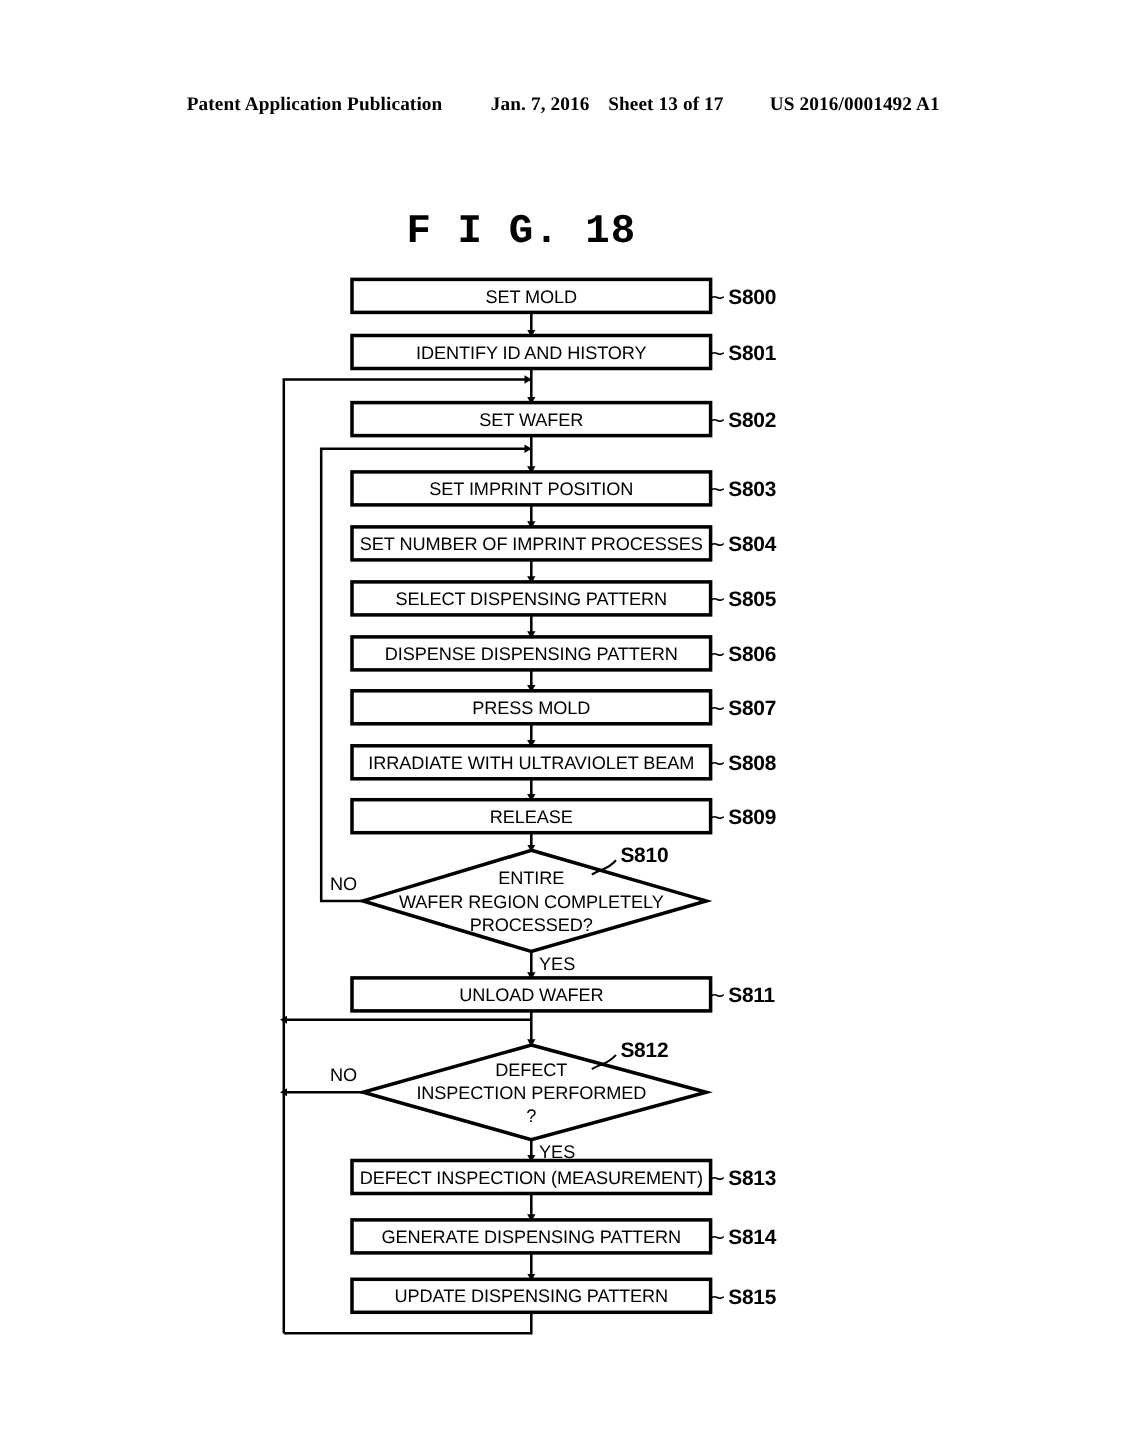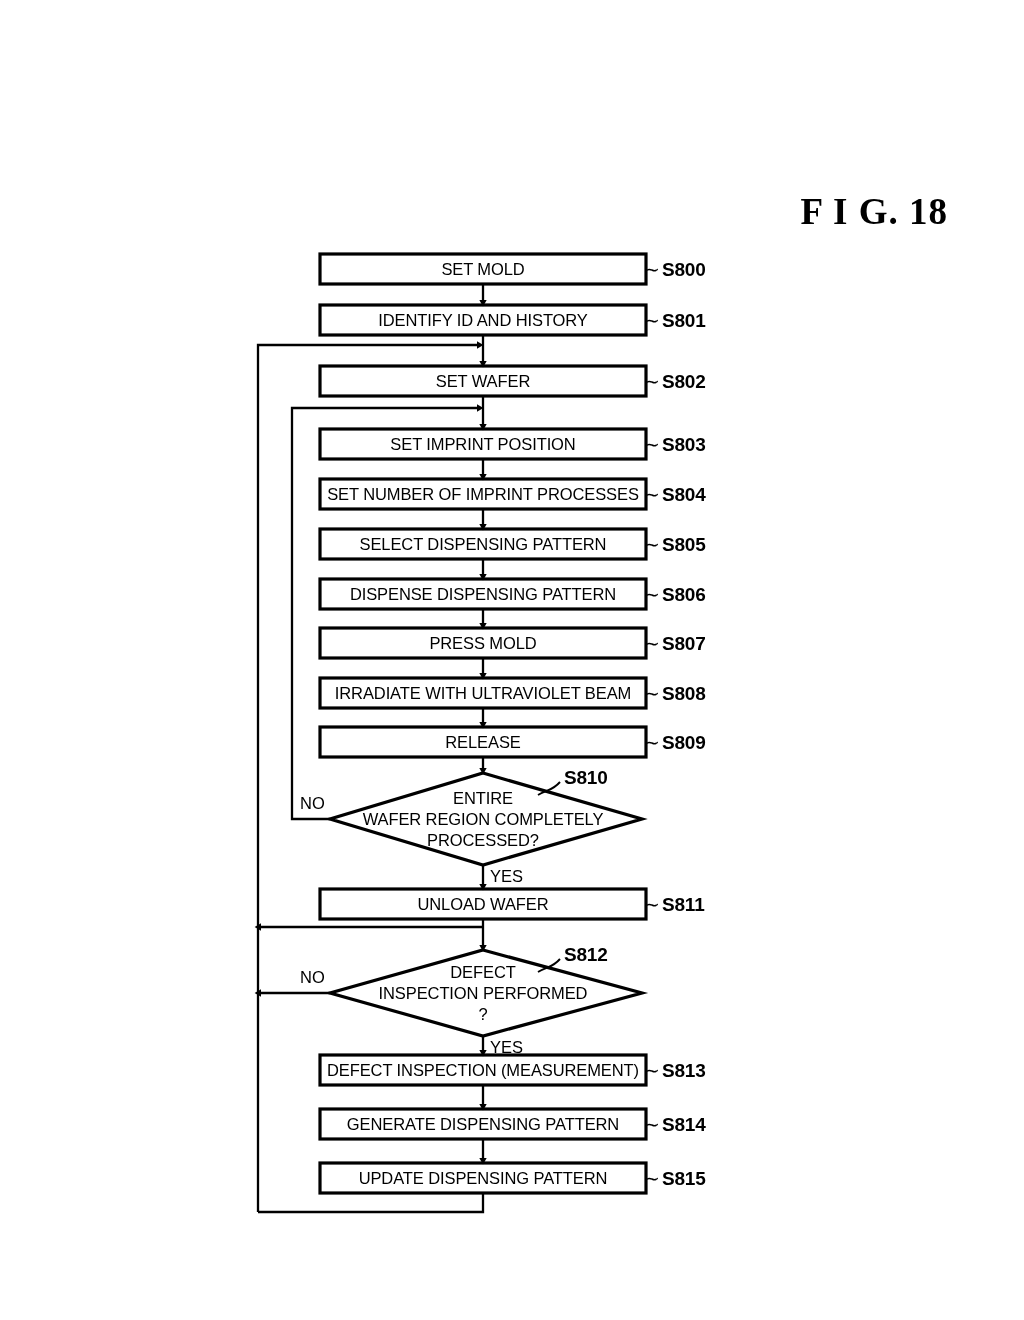--- a/index.html
+++ b/index.html
@@ -41,22 +41,22 @@
   .pat-header .h-date    { margin-right: 17px; }
   .pat-header .h-sheet   { margin-right: 42px; }
   .pat-header .h-number  { }
 
   
   .fig-title {
     position: absolute;
     top: 190px;
     left: 0;
     width: 948px;
-    text-align: right;
-    font-family: Liberation Serif, serif;
+    text-align: center;
+    font-family: Liberation Mono, monospace;
     font-weight: bold;
     font-size: 37px;
     letter-spacing: 1px;
   }
 
   
   #flow-svg {
     position: absolute;
     top: 0;
     left: 0;
@@ -116,20 +116,26 @@
     font-size: 16.5px;
     fill: #000000;
     text-anchor: start;
   }
 </style>
 </head>
 <body>
 
 <div id="page">
 
+  <div class="pat-header">
+    <span class="h-pub">Patent Application Publication</span>
+    <span class="h-date">Jan. 7, 2016</span>
+    <span class="h-sheet">Sheet 13 of 17</span>
+    <span class="h-number">US 2016/0001492 A1</span>
+  </div>
 
   <div class="fig-title">F I G.  18</div>
 
   <svg id="flow-svg" viewBox="0 0 1024 1320" xmlns="http://www.w3.org/2000/svg">
     <defs>
       <marker id="arrowDown" markerWidth="9" markerHeight="9" refX="3.2" refY="4.4" orient="auto" markerUnits="userSpaceOnUse">
         <path d="M0,0.6 L6.6,4.4 L0,8.2 z" fill="#000000"></path>
       </marker>
       <marker id="arrowLeft" markerWidth="9" markerHeight="9" refX="3.2" refY="4.4" orient="auto" markerUnits="userSpaceOnUse">
         <path d="M0,0.6 L6.6,4.4 L0,8.2 z" fill="#000000"></path>

